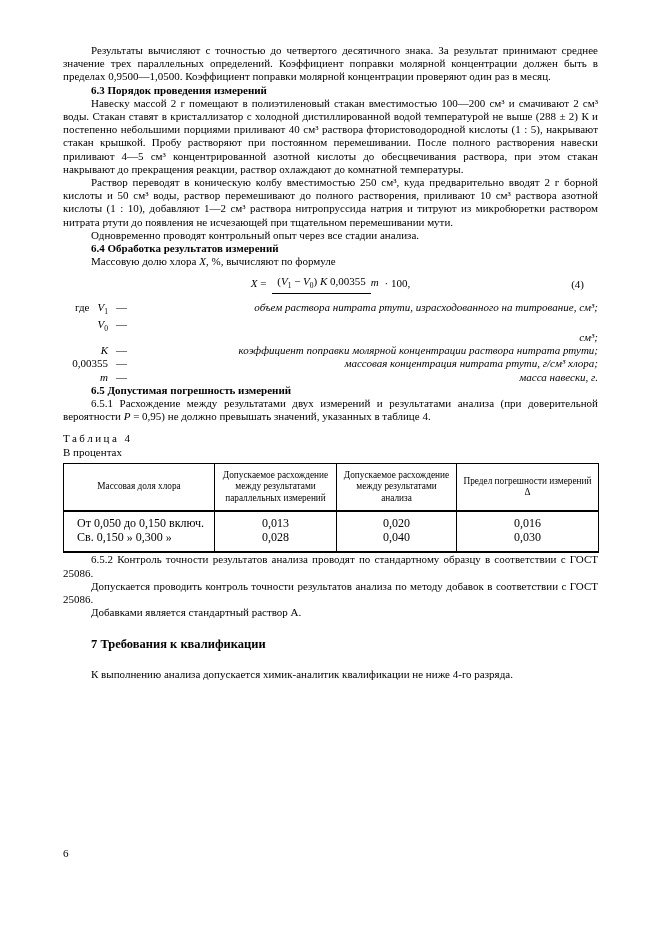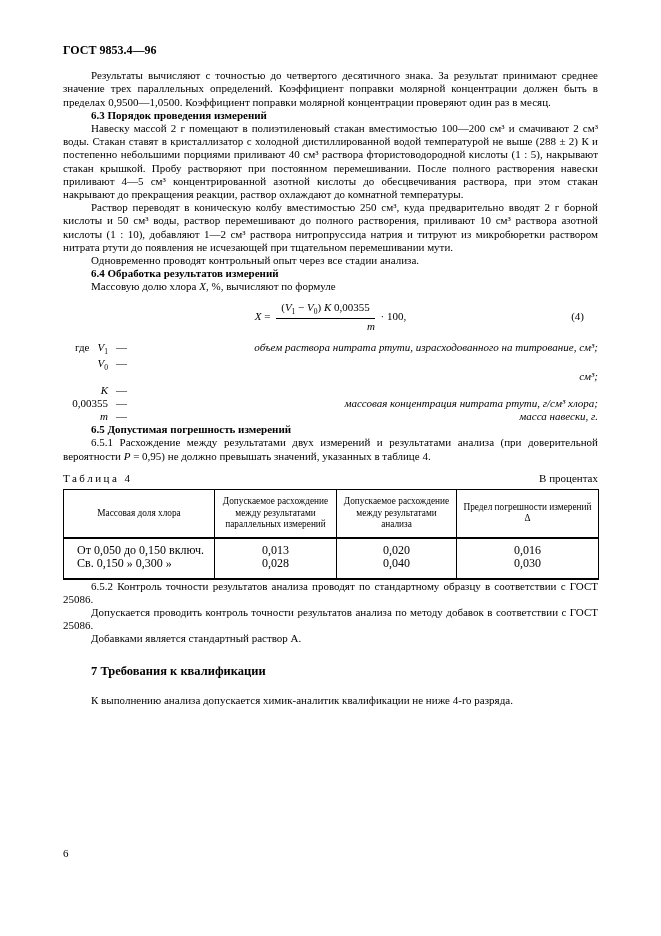--- a/index.html
+++ b/index.html
@@ -29,21 +29,21 @@
 
   
   .formula-wrap {
     position: relative;
     margin: 7px 0 7px 0;
     text-align: center;
     text-indent: 0;
   }
   .fraction {
     display: inline-flex;
-    flex-direction: column;
+    flex-direction: row;
     vertical-align: middle;
     text-align: right;
     margin: 0 3px;
     font-family: Liberation Serif, serif;
   }
   .fraction .num { border-bottom: 1px solid #000; padding: 0 5px 1px 5px; }
   .fraction .den { padding-top: 1px; }
   .f-sub, .def-sub { font-size: 7.5px; vertical-align: -2.5px; }
   .eq-number { position: absolute; right: 14px; top: 50%; transform: translateY(-50%); }
 
@@ -55,20 +55,21 @@
   .def-dash { margin: 0 8px; flex-shrink: 0; }
   .def-text { flex: 1; text-align: right; font-style: italic; }
 
   
   .table-caption {
     display: flex;
     justify-content: space-between;
     margin-top: 9px;
     margin-bottom: 4px;
     text-indent: 0;
+    flex-direction: column;
   }
   .table-caption .t-label { letter-spacing: 2.5px; }
   table.gost-table {
     width: 535px;
     border-collapse: collapse;
     border: 1px solid #000;
     border-bottom: 2px solid #000;
     table-layout: fixed;
   }
   table.gost-table th {
@@ -98,21 +99,20 @@
     text-indent: 28px;
   }
   .after-table { margin-top: 14px; font-family: Liberation Serif, serif; }
   .page-number { position: absolute; left: 63px; top: 847px; }
 </style>
 </head>
 <body>
 
 <div class="page">
 
-  <div class="doc-header">ГОСТ 9853.4—96</div>
 
   <p class="para">Результаты вычисляют с точностью до четвертого десятичного знака. За результат принимают среднее значение трех параллельных определений. Коэффициент поправки молярной концентрации должен быть в пределах 0,9500—1,0500. Коэффициент поправки молярной концентрации проверяют один раз в месяц.</p>
 
   <p class="subheading">6.3 Порядок проведения измерений</p>
   <p class="para">Навеску массой 2 г помещают в полиэтиленовый стакан вместимостью 100—200 см³ и смачивают 2 см³ воды. Стакан ставят в кристаллизатор с холодной дистиллированной водой температурой не выше (288 ± 2) К и постепенно небольшими порциями приливают 40 см³ раствора фтористоводородной кислоты (1 : 5), накрывают стакан крышкой. Пробу растворяют при постоянном перемешивании. После полного растворения навески приливают 4—5 см³ концентрированной азотной кислоты до обесцвечивания раствора, при этом стакан накрывают до прекращения реакции, раствор охлаждают до комнатной температуры.</p>
   <p class="para">Раствор переводят в коническую колбу вместимостью 250 см³, куда предварительно вводят 2 г борной кислоты и 50 см³ воды, раствор перемешивают до полного растворения, приливают 10 см³ раствора азотной кислоты (1 : 10), добавляют 1—2 см³ раствора нитропруссида натрия и титруют из микробюретки раствором нитрата ртути до появления не исчезающей при тщательном перемешивании мути.</p>
   <p class="para">Одновременно проводят контрольный опыт через все стадии анализа.</p>
 
   <p class="subheading">6.4 Обработка результатов измерений</p>
   <p class="para"><span>Массовую долю хлора </span><span class="var">X</span><span>, %, вычисляют по формуле</span></p>
@@ -136,20 +136,21 @@
       <span class="def-text">объем раствора нитрата ртути, израсходованного на титрование, см³;</span>
     </div>
     <div class="def-row">
       <span class="def-head"><span class="var">V</span><span class="def-sub">0</span></span>
       <span class="def-dash">—</span>
       <span class="def-text"><br><span>см³;</span></span>
     </div>
     <div class="def-row">
       <span class="def-head"><span class="var">K</span></span>
       <span class="def-dash">—</span>
+      <span class="def-text">коэффициент поправки молярной концентрации раствора нитрата ртути;</span>
     </div>
     <div class="def-row">
       <span class="def-head"><span>0,00355</span></span>
       <span class="def-dash">—</span>
       <span class="def-text">массовая концентрация нитрата ртути, г/см³ хлора;</span>
     </div>
     <div class="def-row">
       <span class="def-head"><span class="var">m</span></span>
       <span class="def-dash">—</span>
       <span class="def-text">масса навески, г.</span>

